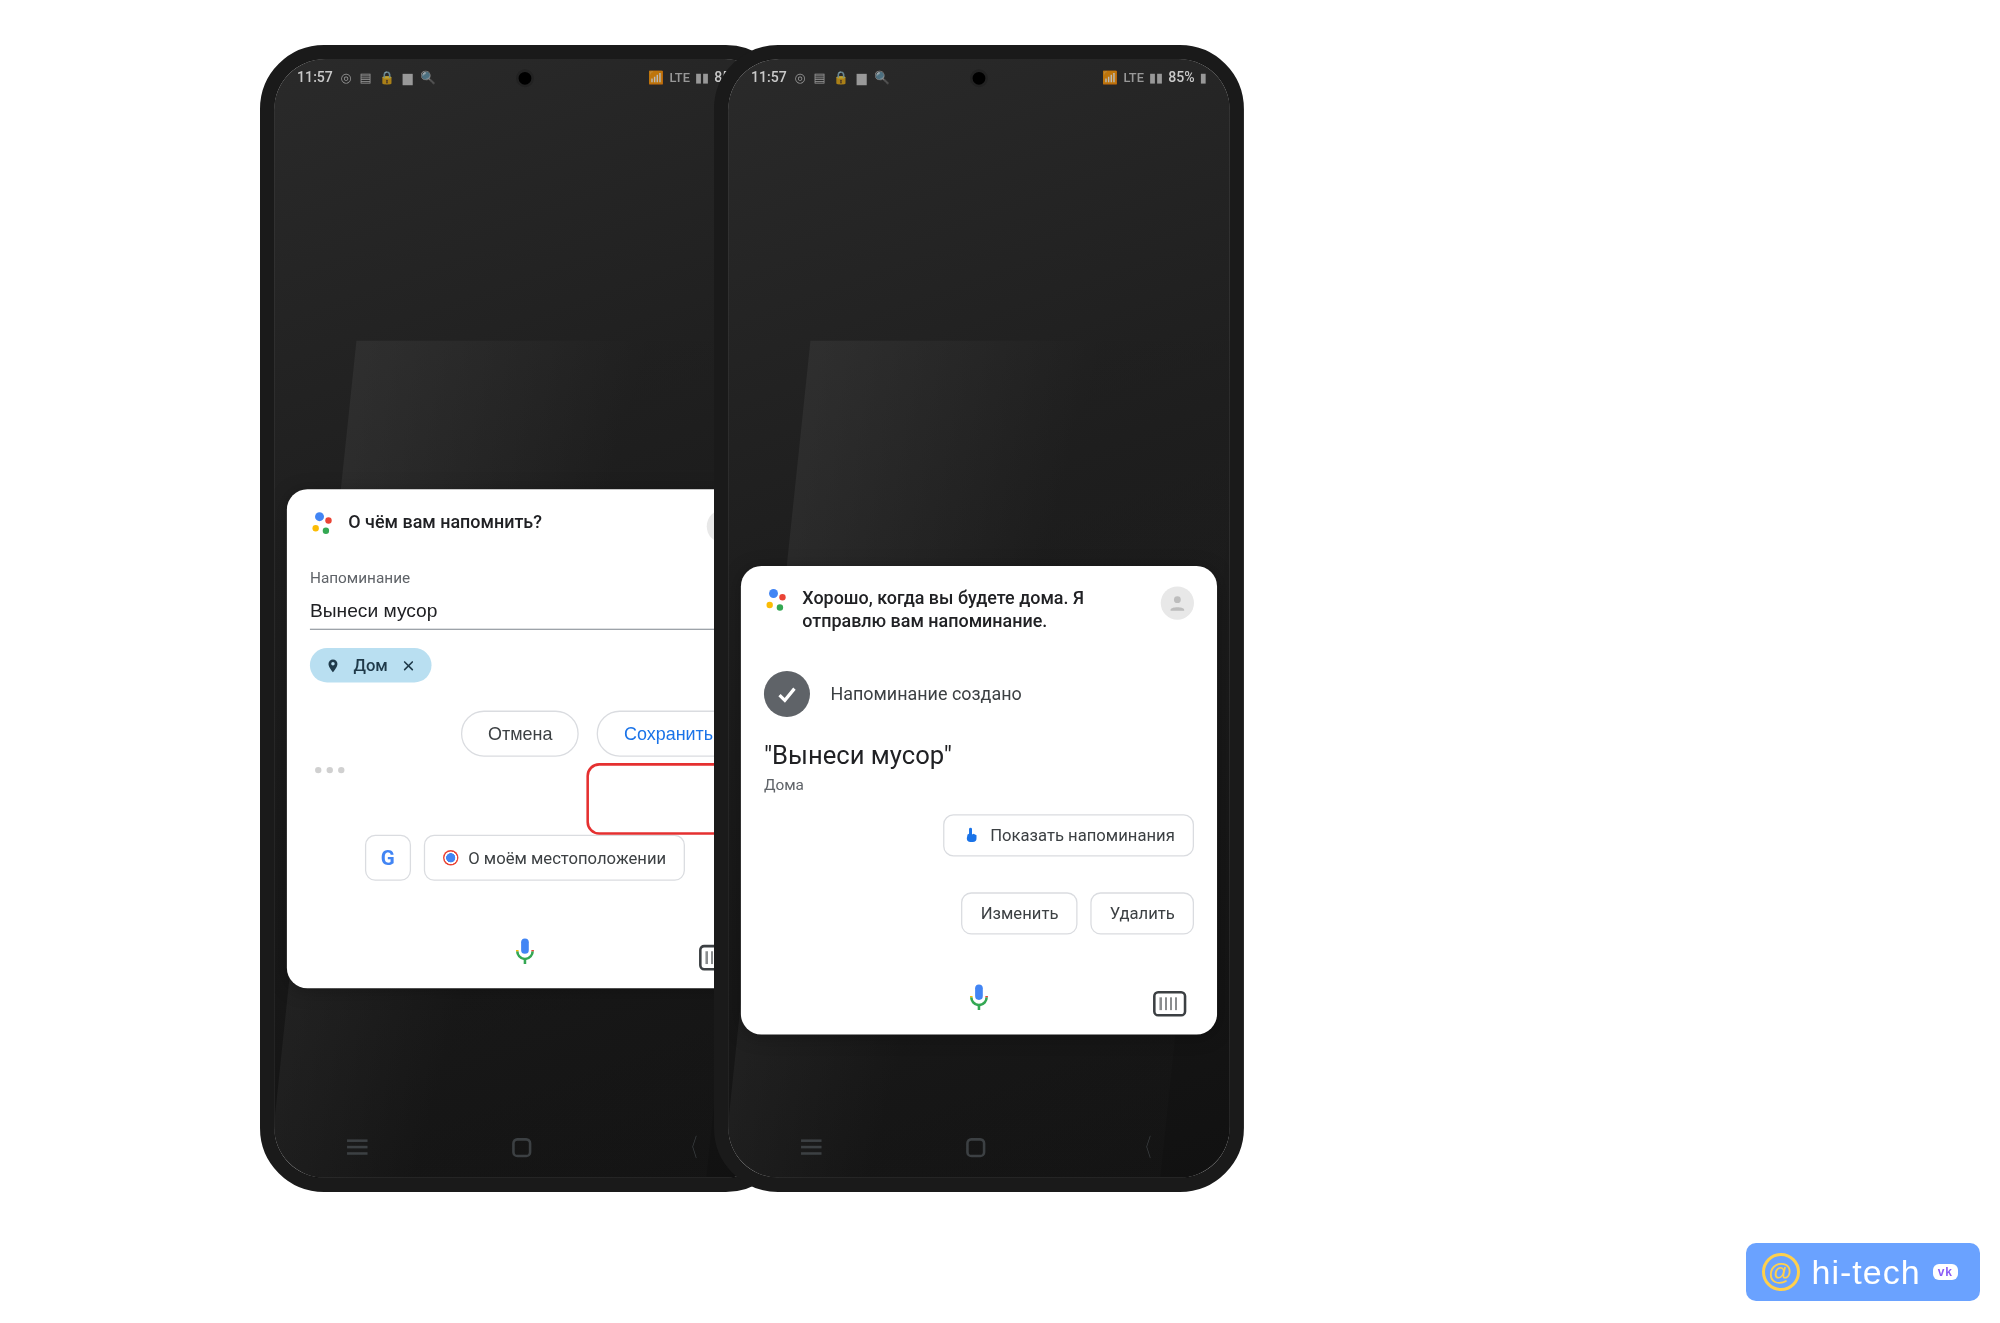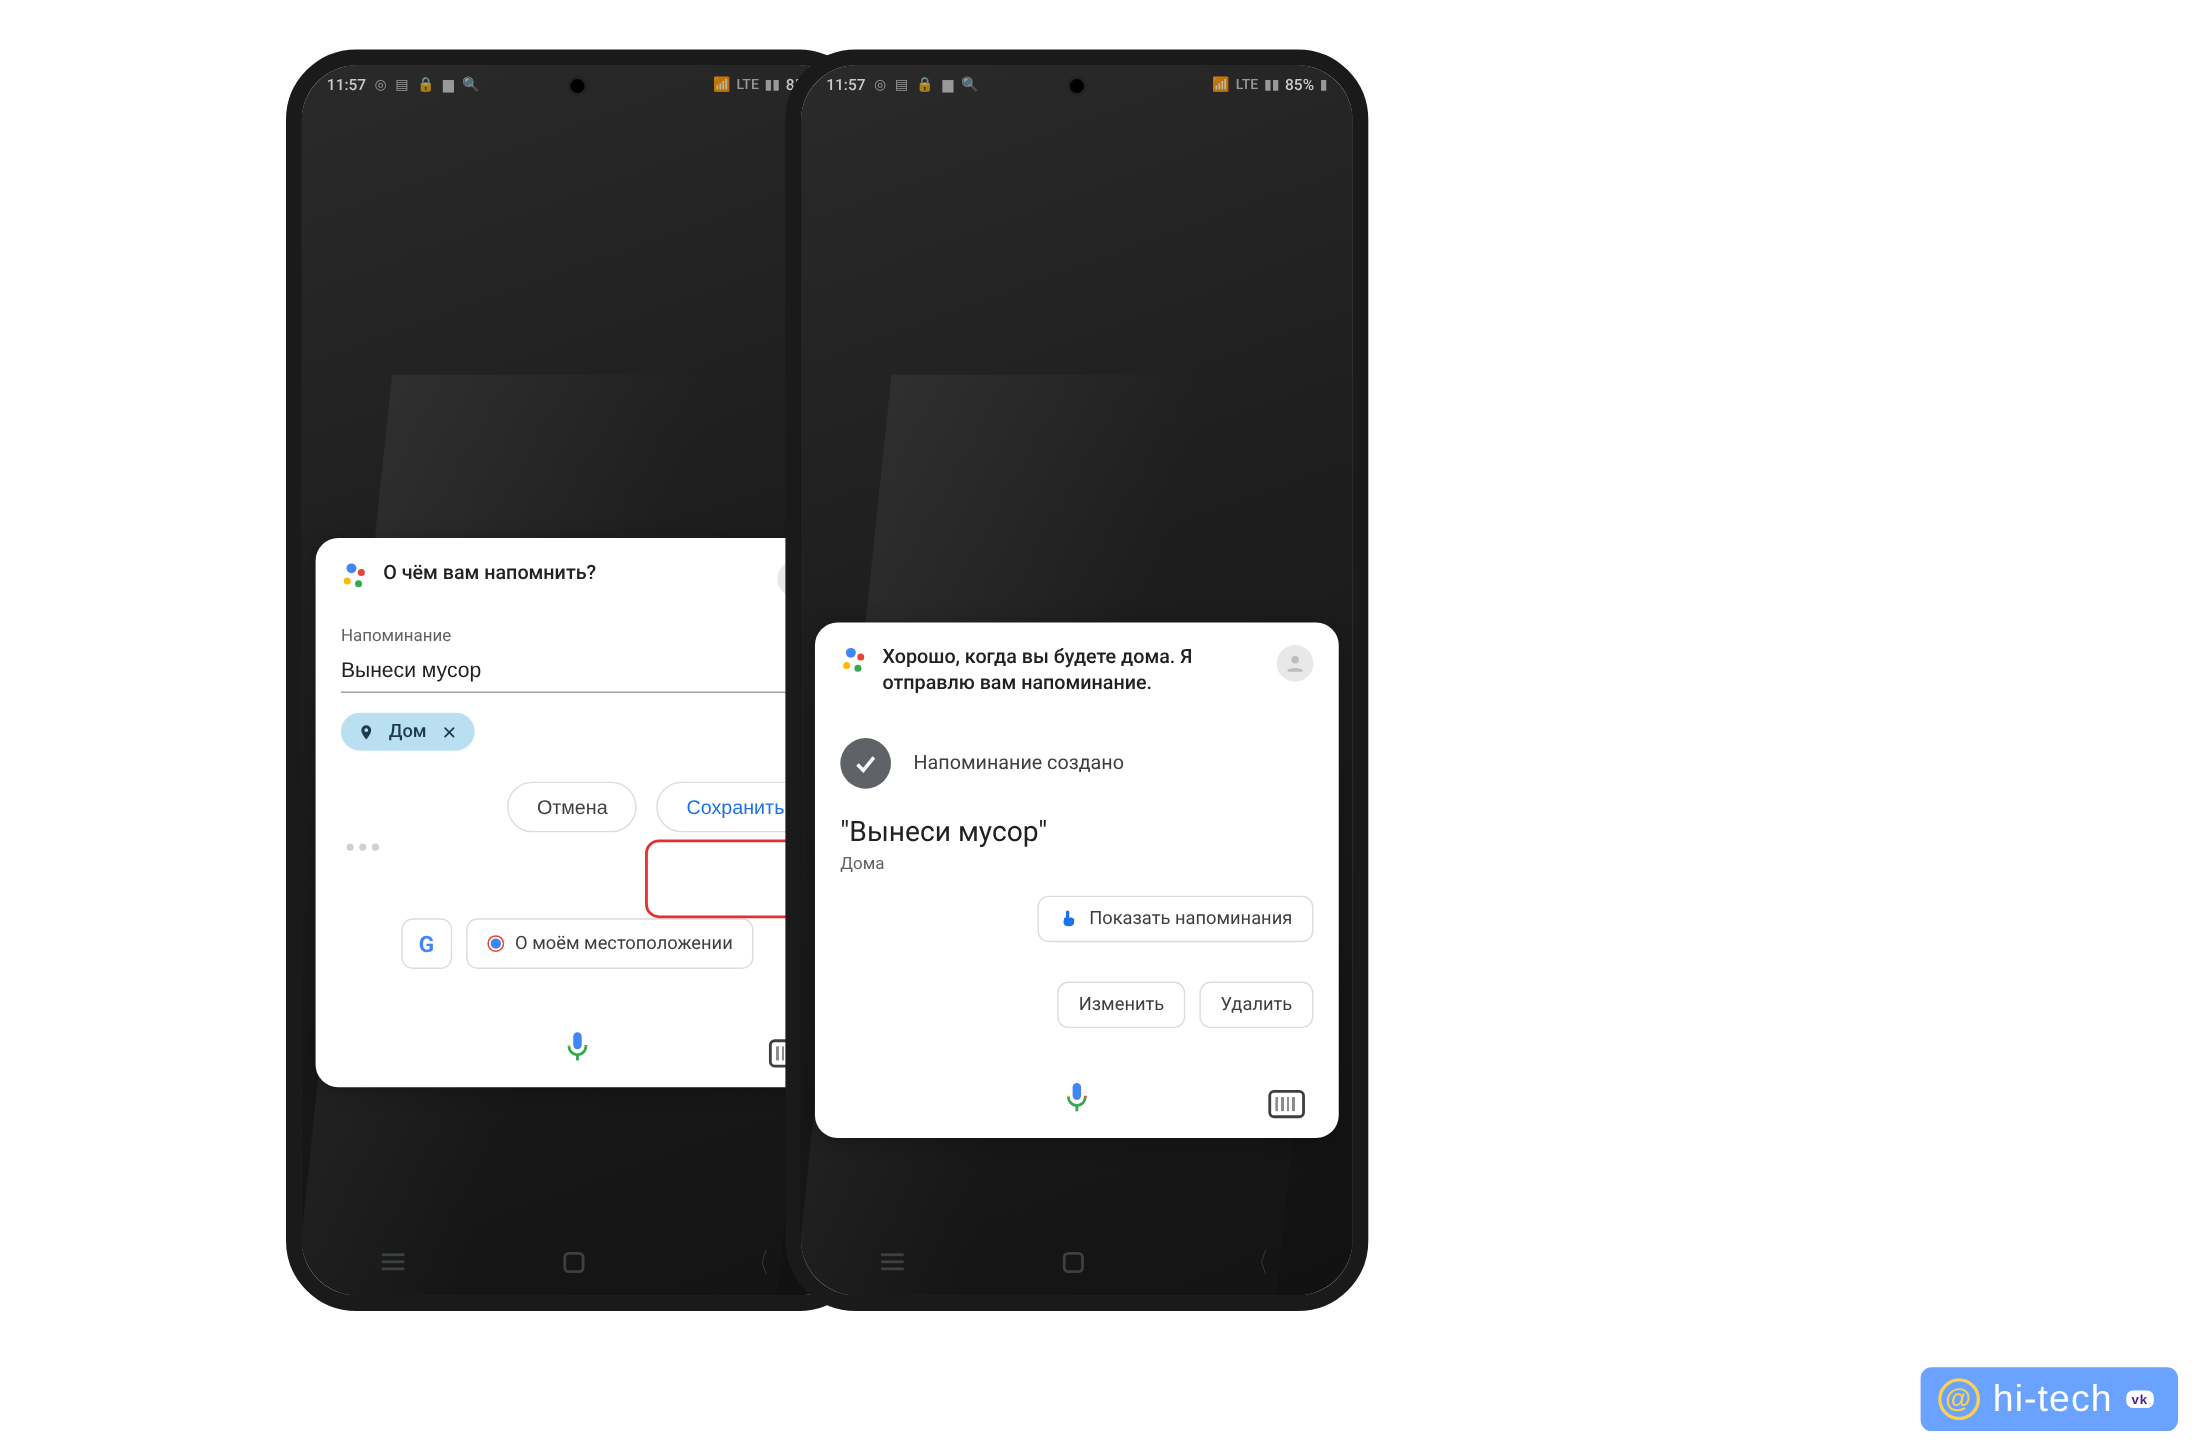--- a/index.html
+++ b/index.html
@@ -179,21 +179,21 @@
     display:flex; align-items:center; gap:12px;
     font: 300 34px/1 "Segoe UI", Arial, sans-serif;
     letter-spacing:1px;
   }
   .watermark .at {
     width:38px; height:38px; border:3px solid #ffd04d; border-radius:50%;
     display:flex; align-items:center; justify-content:center;
     color:#ffd04d; font-size:24px; font-weight:700;
   }
   .watermark .vk {
-    background:#fff; color:#4c1d95; font-size:12px; font-weight:700;
+    background:#fff; color:#8b5cf6; font-size:12px; font-weight:700;
     border-radius:6px; padding:2px 5px;
   }
 
   .google-g { font-weight:700; font-size:16px; }
   .google-g .b{color:#4285F4}
 </style>
 </head>
 <body>
 
 <div class="phone left">

